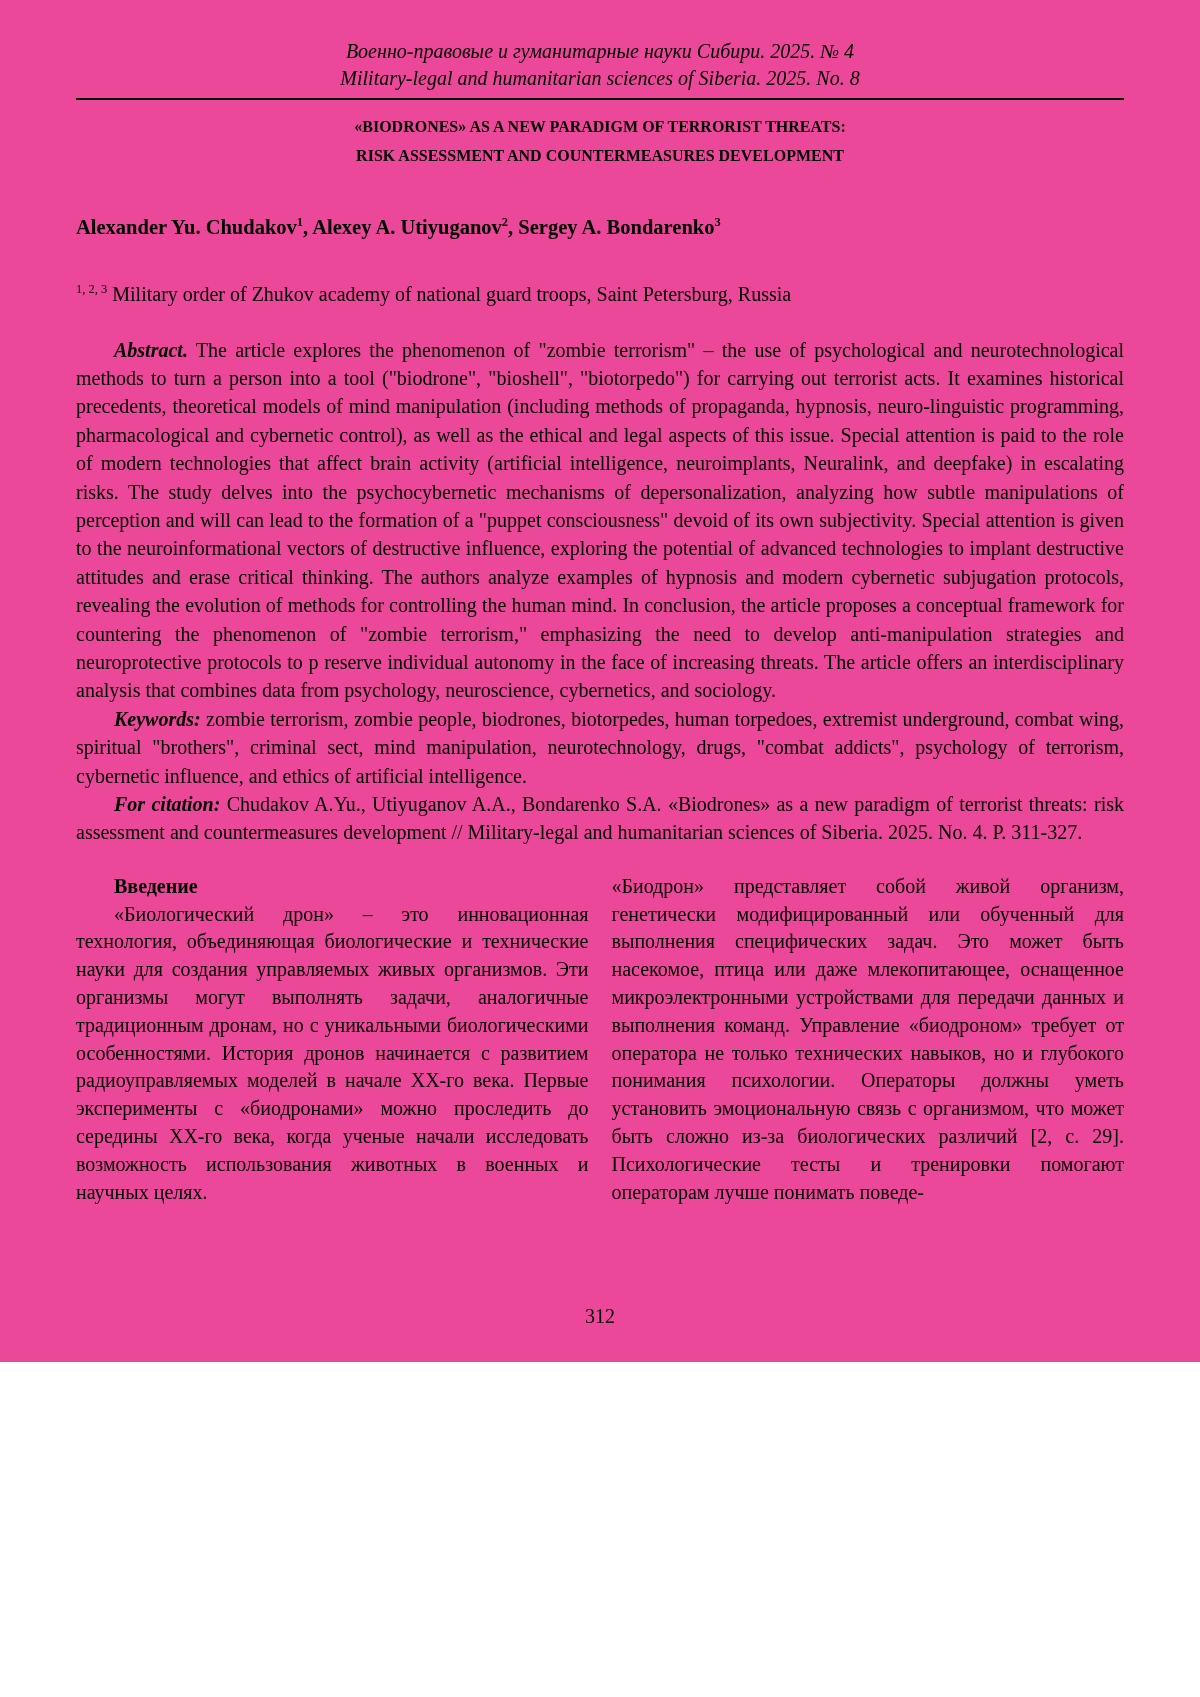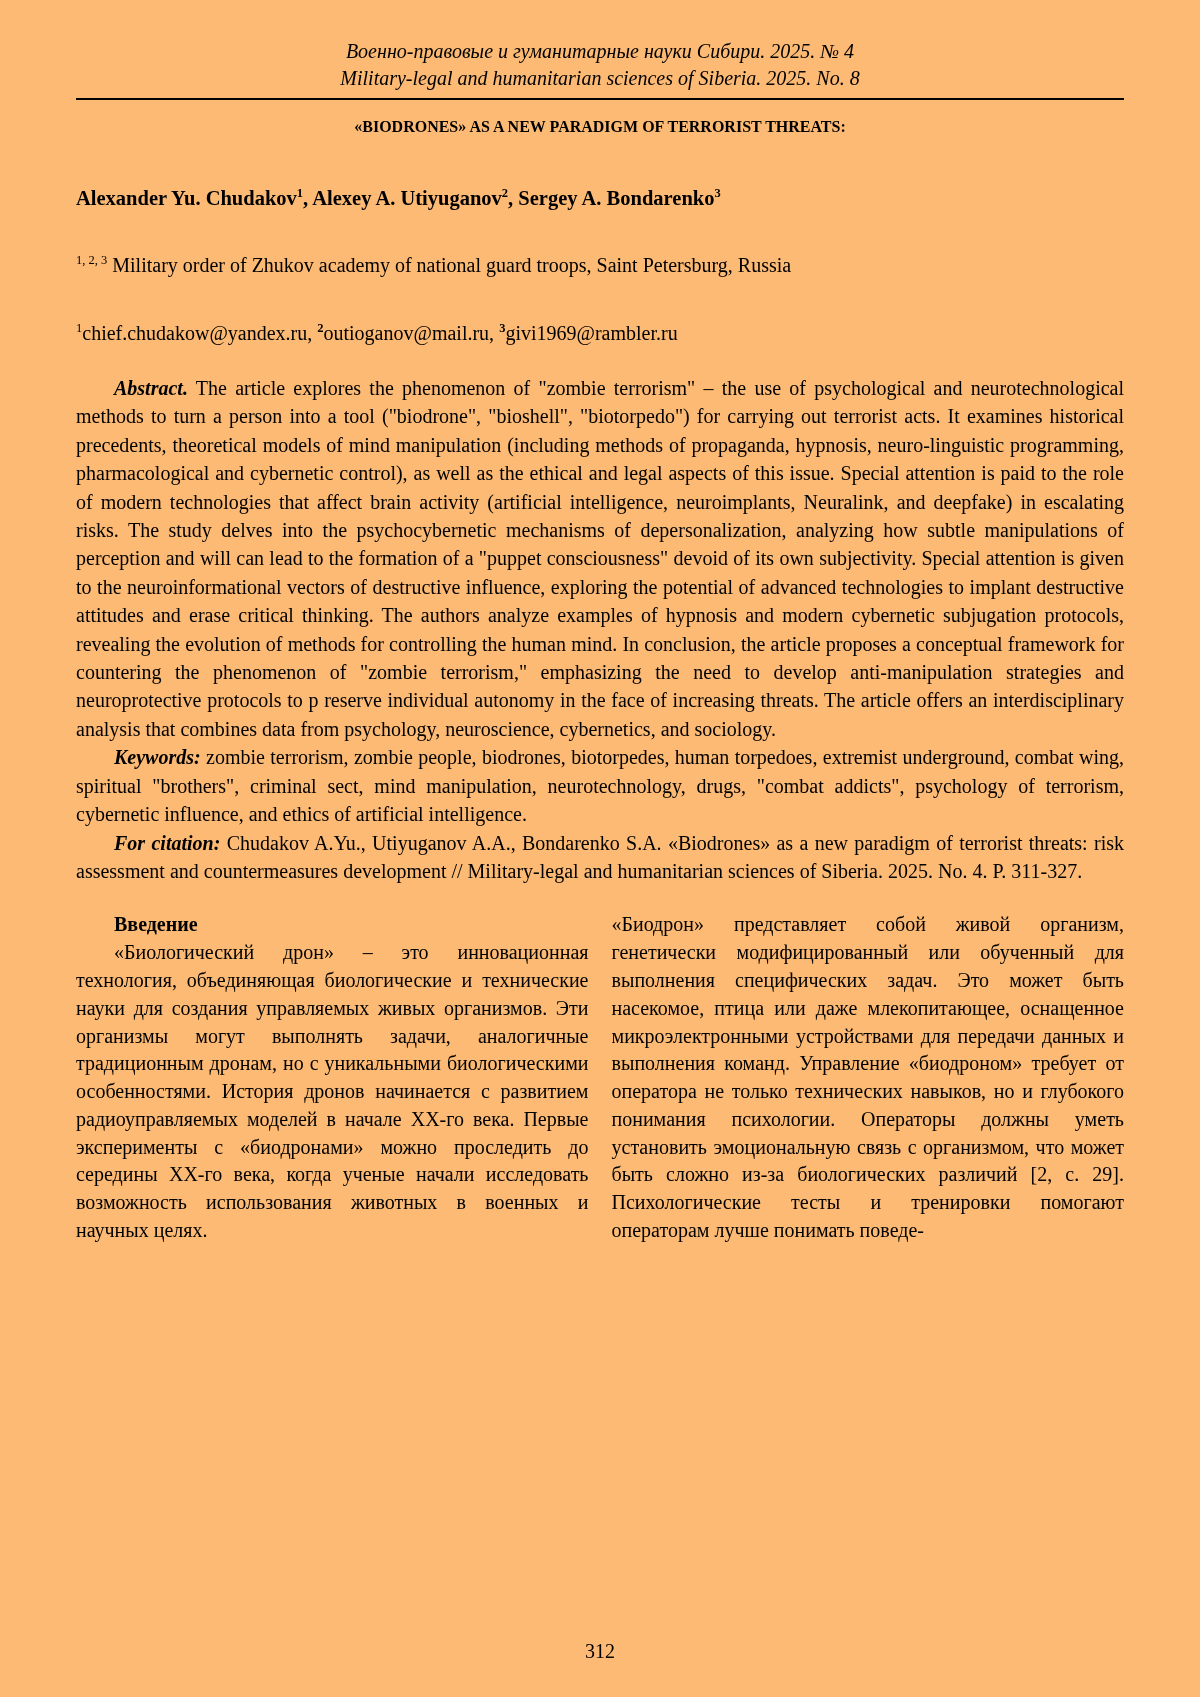--- a/index.html
+++ b/index.html
@@ -3,23 +3,23 @@
 <meta charset="utf-8">
 <style>
   html, body {
     margin: 0;
     padding: 0;
     background: #ffffff;
   }
   .page {
     position: relative;
     width: 1200px;
-    height: 1697px;
+    height: 1362px;
     margin: 0 auto;
-    background: #fdba74;
+    background: #ec4899;
     box-sizing: border-box;
     padding: 38px 76px 0 76px;
     font-family: "Liberation Serif", "DejaVu Serif", serif;
     color: #000000;
     overflow: hidden;
   }
   .journal-header {
     text-align: center;
     font-style: italic;
     font-size: 20px;
@@ -108,27 +108,27 @@
 <div class="page">
 
   <div class="journal-header">
     <div>Военно-правовые и гуманитарные науки Сибири. 2025. № 4</div>
     <div>Military-legal and humanitarian sciences of Siberia. 2025. No. 8</div>
   </div>
   <hr class="header-rule">
 
   <div class="article-title">
     <div>«BIODRONES» AS A NEW PARADIGM OF TERRORIST THREATS:</div>
+    <div>RISK ASSESSMENT AND COUNTERMEASURES DEVELOPMENT</div>
   </div>
 
   <div class="authors"><span>Alexander Yu. Chudakov</span><sup>1</sup><span>, </span><span>Alexey A. Utiyuganov</span><sup>2</sup><span>, </span><span>Sergey A. Bondarenko</span><sup>3</sup></div>
 
   <div class="affiliation"><sup>1, 2, 3</sup><span> Military order of Zhukov academy of national guard troops, Saint Petersburg, Russia</span></div>
 
-  <div class="emails"><sup>1</sup><span>chief.chudakow@yandex.ru, </span><sup class="b">2</sup><span>outioganov@mail.ru, </span><sup class="b">3</sup><span>givi1969@rambler.ru</span></div>
 
   <div class="body-block">
     <p class="just"><span class="lbl">Abstract.</span><span> The article explores the phenomenon of "zombie terrorism" – the use of psychological and neurotechnological methods to turn a person into a tool ("biodrone", "bioshell", "biotorpedo") for carrying out terrorist acts. It examines historical precedents, theoretical models of mind manipulation (including methods of propaganda, hypnosis, neuro-linguistic programming, pharmacological and cybernetic control), as well as the ethical and legal aspects of this issue. Special attention is paid to the role of modern technologies that affect brain activity (artificial intelligence, neuroimplants, Neuralink, and deepfake) in escalating risks. The study delves into the psychocybernetic mechanisms of depersonalization, analyzing how subtle manipulations of perception and will can lead to the formation of a "puppet consciousness" devoid of its own subjectivity. Special attention is given to the neuroinformational vectors of destructive influence, exploring the potential of advanced technologies to implant destructive attitudes and erase critical thinking. The authors analyze examples of hypnosis and modern cybernetic subjugation protocols, revealing the evolution of methods for controlling the human mind. In conclusion, the article proposes a conceptual framework for countering the phenomenon of "zombie terrorism," emphasizing the need to develop anti-manipulation strategies and neuroprotective protocols to p reserve individual autonomy in the face of increasing threats. The article offers an interdisciplinary analysis that combines data from psychology, neuroscience, cybernetics, and sociology.</span></p>
     <p class="just"><span class="lbl">Keywords:</span><span> zombie terrorism, zombie people, biodrones, biotorpedes, human torpedoes, extremist underground, combat wing, spiritual "brothers", criminal sect, mind manipulation, neurotechnology, drugs, "combat addicts", psychology of terrorism, cybernetic influence, and ethics of artificial intelligence.</span></p>
     <p class="just"><span class="lbl">For citation:</span><span> Chudakov A.Yu., Utiyuganov A.A., Bondarenko S.A. «Biodrones» as a new paradigm of terrorist threats: risk assessment and countermeasures development // Military-legal and humanitarian sciences of Siberia. 2025. No. 4. P. 311-327.</span></p>
   </div>
 
   <div class="columns">
     <div class="col" lang="ru">
       <p class="intro-heading">Введение</p>

